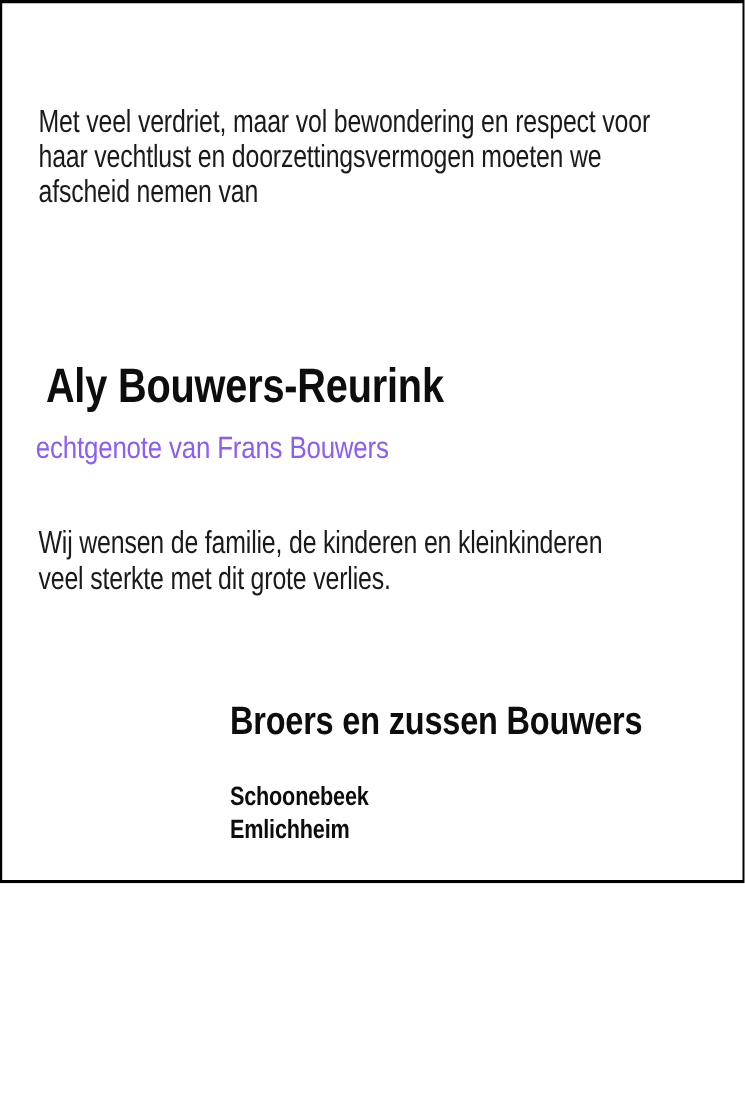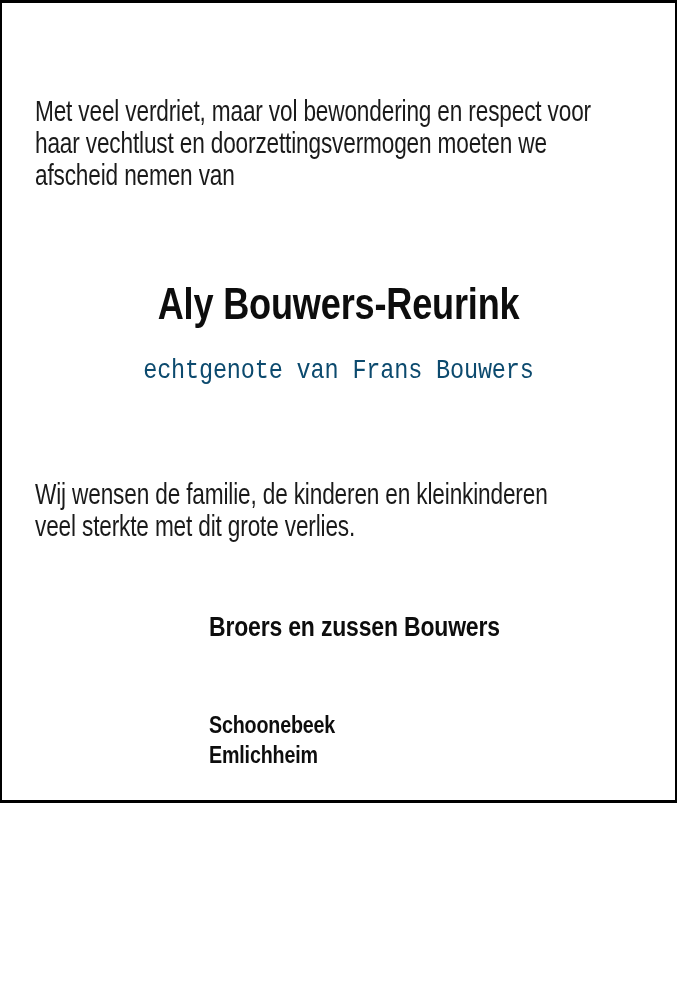--- a/index.html
+++ b/index.html
@@ -26,21 +26,21 @@
   .nline {
     display: block;
     white-space: nowrap;
     transform: scaleX(0.78);
     transform-origin: 0 0;
     letter-spacing: -0.2px;
   }
   .center-wrap {
     left: 0;
     right: 0;
-    text-align: center;
+    margin-top: 47px;
   }
   .ncenter {
     display: inline-block;
     white-space: nowrap;
     transform: scaleX(0.82);
     transform-origin: 50% 0;
     letter-spacing: -0.2px;
   }
 
   .intro {
@@ -50,37 +50,36 @@
     line-height: 32px;
   }
   .name {
     top: 276px;
     font-size: 44px;
     line-height: 50px;
     font-weight: bold;
     color: #0d0d0d;
   }
   .subtitle {
-    top: 352px;
+    top: 341px;
     font-size: 28px;
     line-height: 32px;
-    color: #0c4a6e;
-    font-family: Liberation Mono, monospace;
+    color: #8b5cf6;
   }
   .subtitle .ncenter { transform: scaleX(0.84); }
   .condolence {
     left: 33px;
     top: 475px;
     font-size: 29px;
     line-height: 32px;
   }
   .signature {
     left: 207px;
-    top: 608px;
-    font-size: 28px;
+    top: 636px;
+    font-size: 36px;
     line-height: 32px;
     font-weight: bold;
     color: #0d0d0d;
   }
   .signature .nline, .places .nline { transform: scaleX(0.82); }
   .places {
     left: 207px;
     top: 707px;
     font-size: 24px;
     line-height: 30px;

